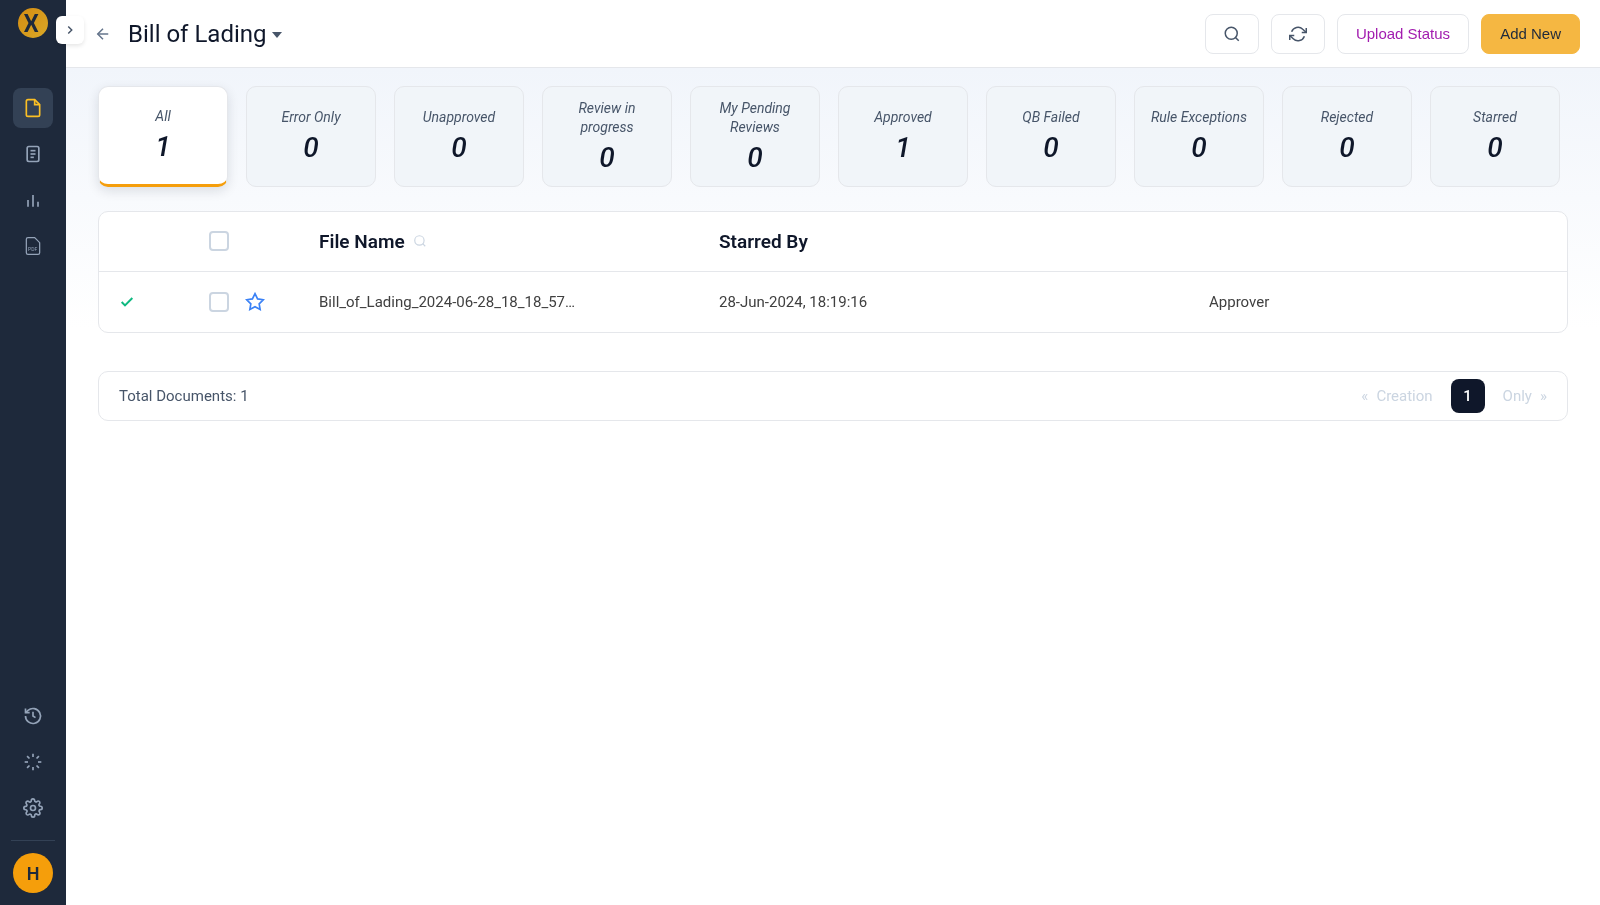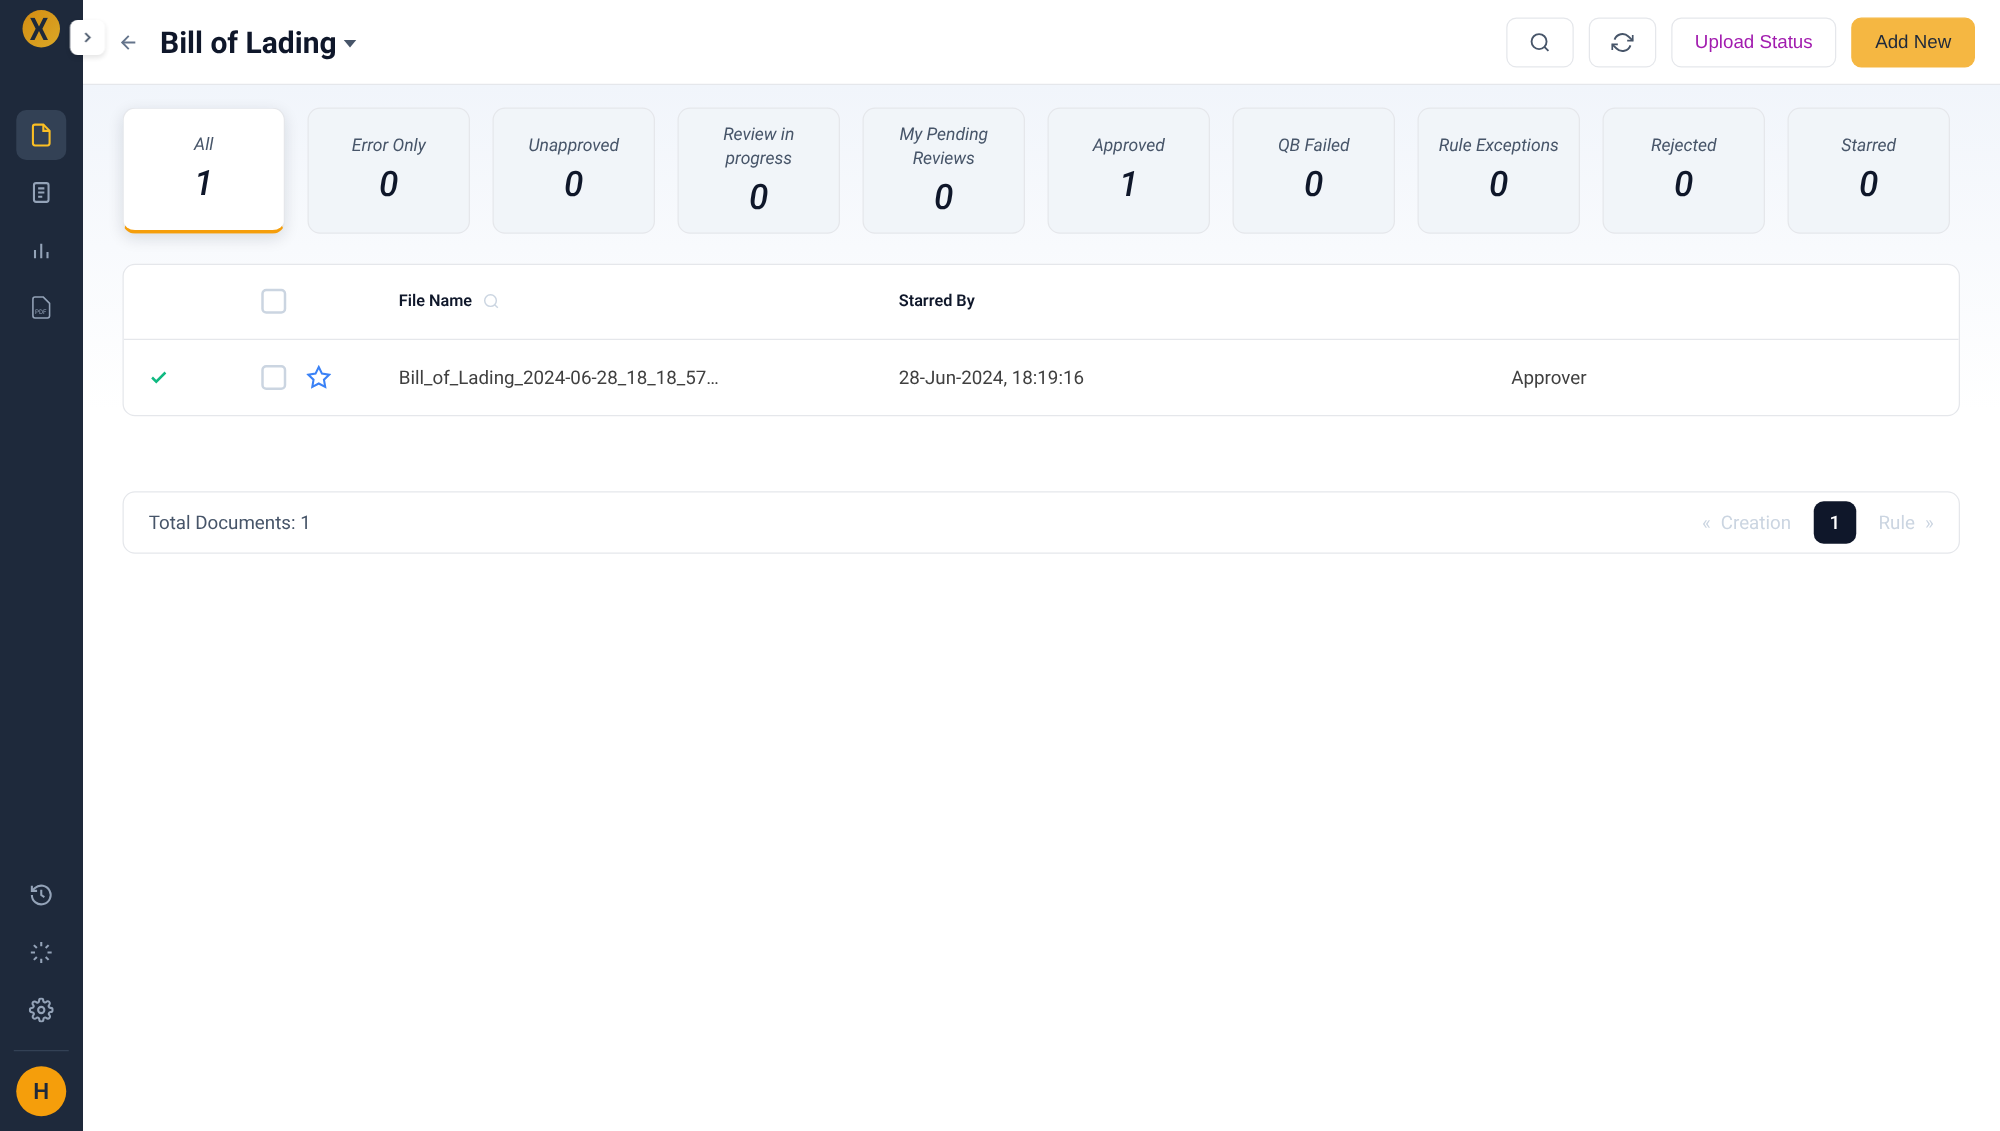--- a/index.html
+++ b/index.html
@@ -113,21 +113,21 @@
       display: flex;
       align-items: center;
       padding: 0 20px 0 28px;
       border-bottom: 1px solid #e5e7eb;
     }
     
     .back-btn { color: #64748b; cursor: pointer; margin-right: 16px; }
     
     .page-title {
       font-size: 24px;
-      font-weight: 700;
+      font-weight: 400;
       color: #0f172a;
       display: flex;
       align-items: center;
       gap: 6px;
       cursor: pointer;
     }
     
     .caret-down {
       width: 0; height: 0;
       border-left: 5px solid transparent;
@@ -228,21 +228,21 @@
     .table-header, .table-row {
       display: grid;
       grid-template-columns: 90px 110px 400px 330px 160px 1fr;
       align-items: center;
       padding: 0 20px;
     }
     
     .table-header {
       height: 60px;
       border-bottom: 1px solid #e5e7eb;
-      font-size: 13px;
+      font-size: 19px;
       font-weight: 600;
       color: #0f172a;
     }
     
     .table-row {
       height: 60px;
       font-size: 15px;
       color: #404040;
     }
     
@@ -254,21 +254,21 @@
       border: 2px solid #cbd5e1;
       border-radius: 4px;
       cursor: pointer;
     }
     
     .status-check { color: #10b981; }
     
     .star-outline { cursor: pointer; }
     
     .footer {
-      margin-top: 60px;
+      margin-top: 38px;
       background: #fff;
       border: 1px solid #e5e7eb;
       border-radius: 10px;
       height: 50px;
       display: flex;
       align-items: center;
       padding: 0 20px;
       font-size: 15px;
       color: #475569;
     }
@@ -483,19 +483,19 @@
 
     <div class="footer">
       <div>Total Documents: 1</div>
       <div class="pagination">
         <div class="pg-btn">
           <span>«</span>
           <span>Creation</span>
         </div>
         <div class="page-num">1</div>
         <div class="pg-btn">
-          <span>Rule</span>
+          <span>Only</span>
           <span>»</span>
         </div>
       </div>
     </div>
   </div>
 </div>
 
 </body></html>

